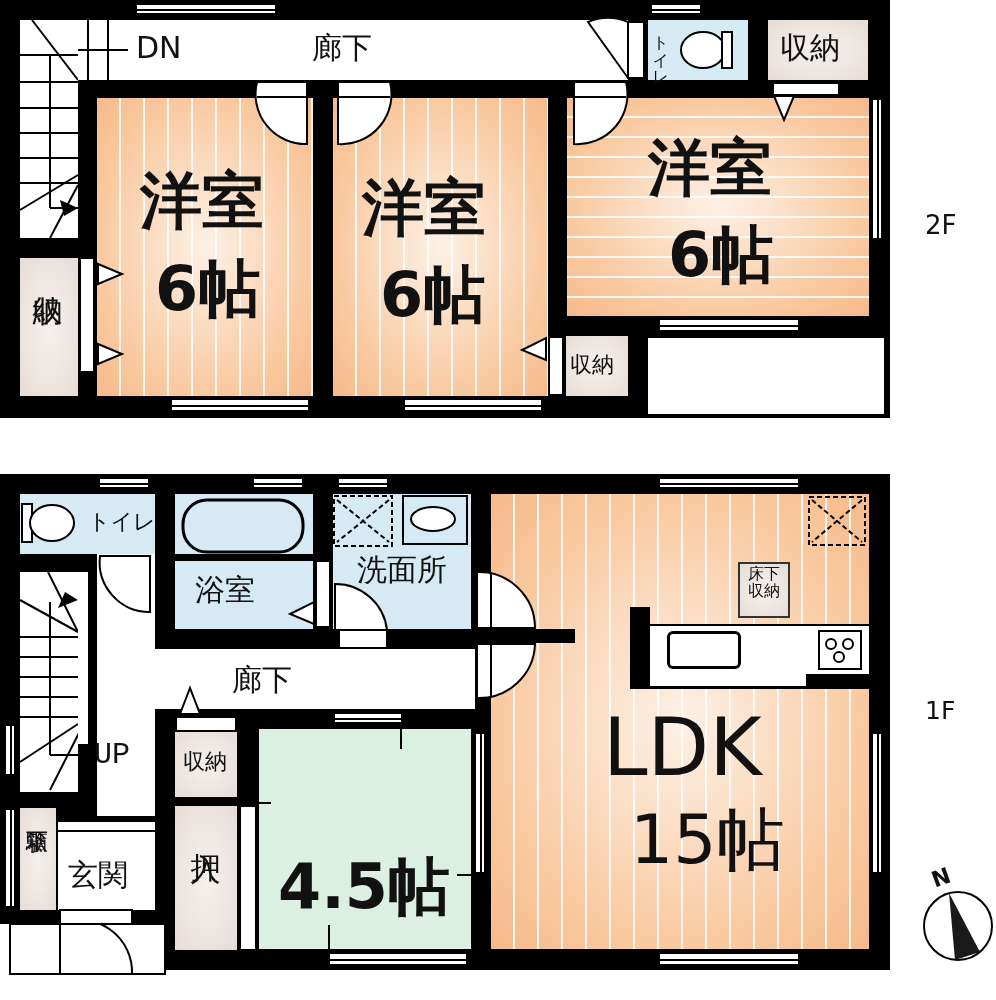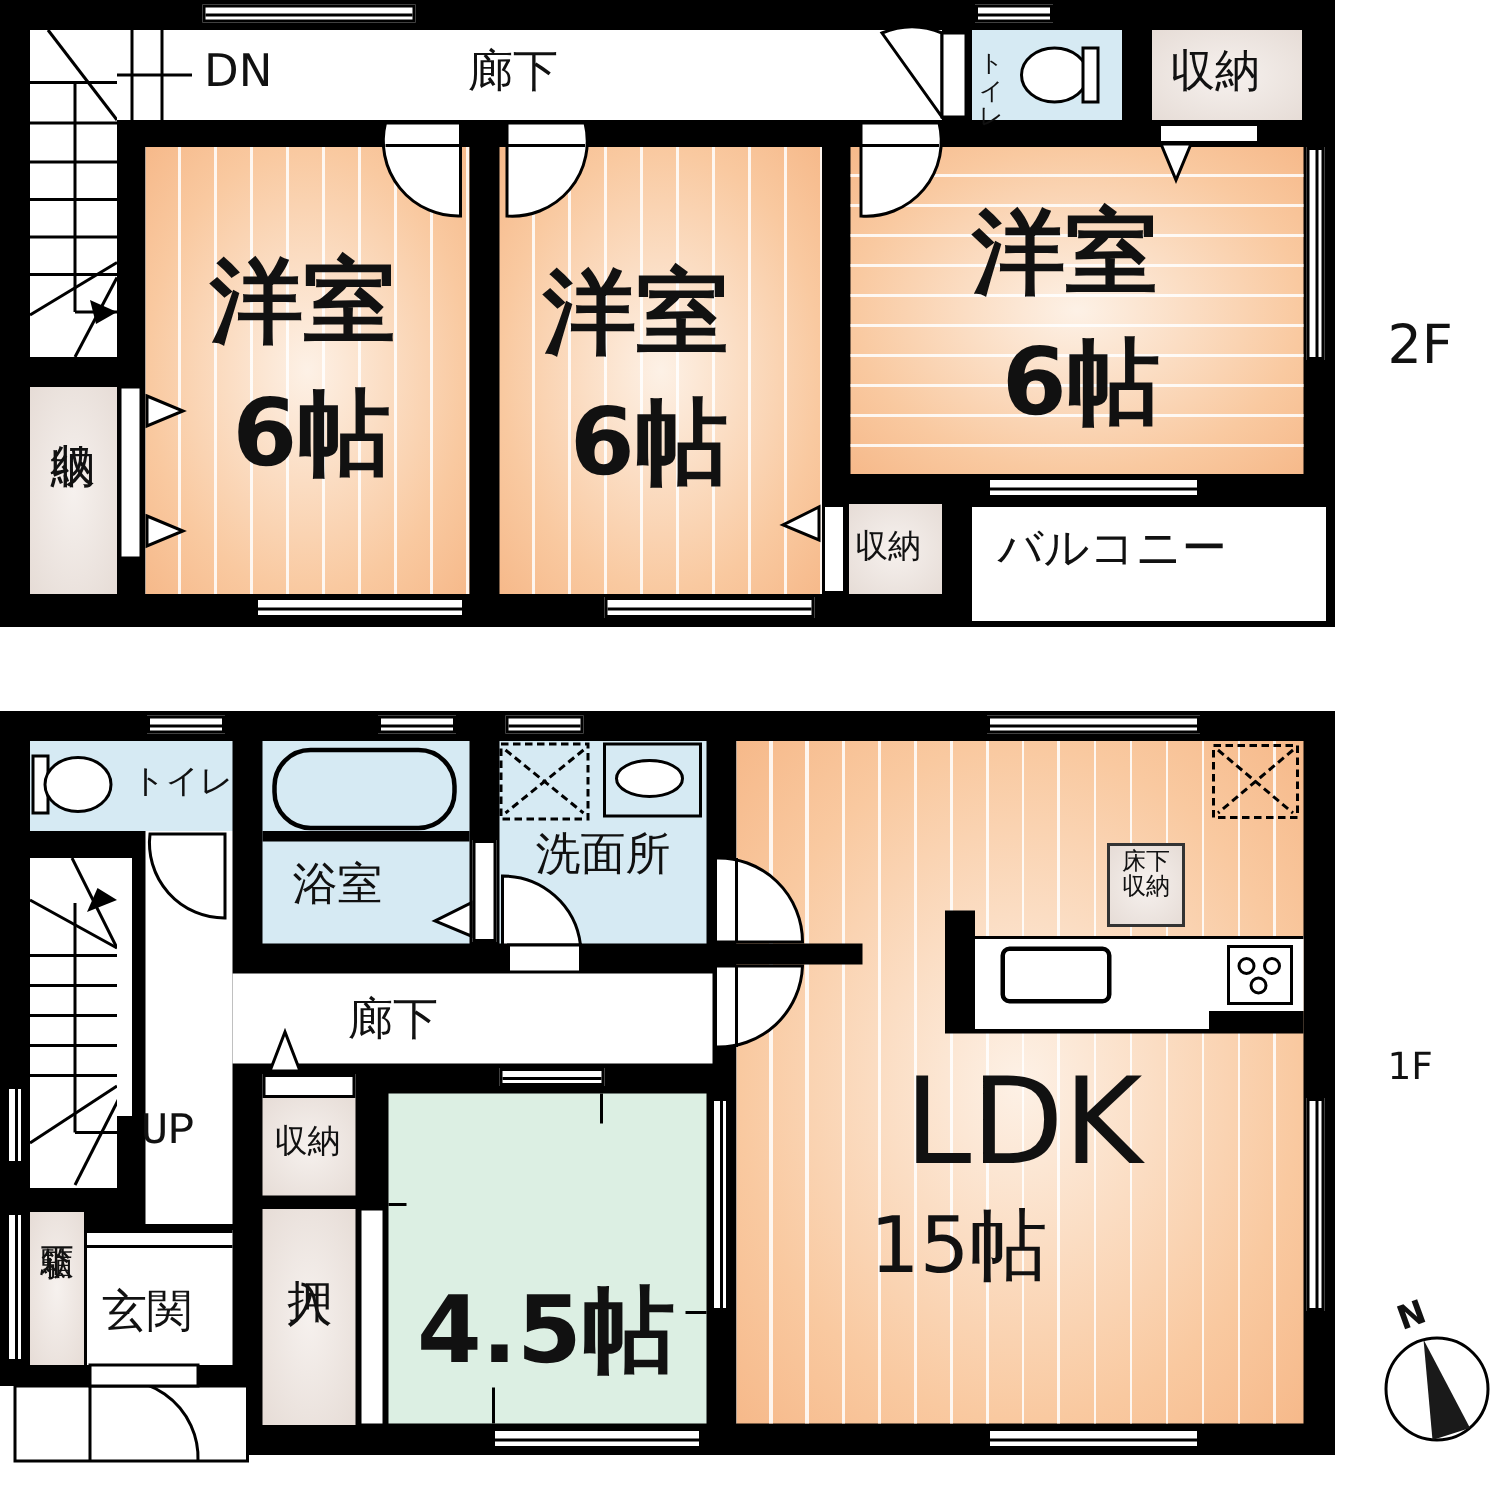--- a/index.html
+++ b/index.html
@@ -90,21 +90,20 @@
   <div class="lbl big" style="left:668px;top:222px;">6帖</div>
 
   <div class="abs room-storage" style="left:20px;top:258px;width:58px;height:138px;"></div>
   <div class="lbl mid" style="left:32px;top:272px;writing-mode:vertical-rl;">収納</div>
   <div class="abs" style="left:80px;top:258px;width:14px;height:114px;background:#fff;border:1px solid #000;"></div>
 
   <div class="abs room-storage" style="left:566px;top:336px;width:62px;height:60px;"></div>
   <div class="lbl sm" style="left:570px;top:353px;">収納</div>
 
   <div class="abs room-white" style="left:648px;top:336px;width:238px;height:80px;border:2px solid #000;border-left:none;"></div>
-  <div class="lbl mid" style="left:665px;top:350px;">バルコニー</div>
 
   <div class="window" style="left:135px;top:3px;width:142px;height:12px;"></div>
   <div class="window" style="left:650px;top:3px;width:52px;height:12px;"></div>
   <div class="window" style="left:170px;top:398px;width:140px;height:14px;"></div>
   <div class="window" style="left:403px;top:398px;width:140px;height:14px;"></div>
   <div class="window" style="left:658px;top:318px;width:142px;height:14px;"></div>
   <div class="window v" style="left:871px;top:98px;width:12px;height:142px;"></div>
 
   <svg style="left:255px;top:82px;" width="60" height="65">
     <path d="M2 0 L52 0 L52 62 A50 50 0 0 1 2 0 Z" fill="#fff" stroke="#000" stroke-width="2"></path>
@@ -129,21 +128,21 @@
   <svg style="left:98px;top:262px;" width="26" height="100">
       <polygon points="0,2 24,12 0,22" fill="#fff" stroke="#000" stroke-width="2"></polygon>
       <polygon points="0,82 24,92 0,102" fill="#fff" stroke="#000" stroke-width="2"></polygon>
     </svg>
   <div class="door" style="left:548px;top:336px;width:16px;height:60px;"></div>
   <svg style="left:522px;top:338px;" width="26" height="26">
       <polygon points="24,0 24,22 0,12" fill="#fff" stroke="#000" stroke-width="2"></polygon>
     </svg>
 </div>
 
-<div class="lbl mid" style="left:925px;top:212px;font-size:36px;">2F</div>
+<div class="lbl mid" style="left:925px;top:212px;font-size:26px;">2F</div>
 
 <div class="abs" style="left:0;top:474px;width:890px;height:496px;">
   <div class="wall" style="left:0;top:0;width:890px;height:270px;"></div>
   <div class="wall" style="left:155px;top:0;width:735px;height:496px;"></div>
   <div class="wall" style="left:0;top:0;width:170px;height:450px;"></div>
 
   <div class="abs room-blue" style="left:20px;top:20px;width:135px;height:60px;">
     <svg width="135" height="60">
       <rect x="2" y="10" width="10" height="38" stroke="#000" stroke-width="2" fill="#fff"></rect>
       <ellipse cx="32" cy="29" rx="22" ry="18" stroke="#000" stroke-width="2" fill="#fff"></ellipse>
@@ -255,21 +254,21 @@
   <svg style="left:818px;top:156px;" width="46" height="42">
     <rect x="1" y="1" width="42" height="38" fill="#fff" stroke="#000" stroke-width="2"></rect>
     <circle cx="13" cy="14" r="5" fill="none" stroke="#000" stroke-width="2"></circle>
     <circle cx="30" cy="14" r="5" fill="none" stroke="#000" stroke-width="2"></circle>
     <circle cx="21" cy="27" r="5" fill="none" stroke="#000" stroke-width="2"></circle>
   </svg>
   <div class="wall" style="left:650px;top:200px;width:219px;height:15px;"></div>
   <div class="abs room-white" style="left:650px;top:200px;width:156px;height:12px;"></div>
 
   <div class="lbl big" style="left:603px;top:232px;font-size:80px;font-weight:normal;">LDK</div>
-  <div class="lbl big" style="left:580px;top:330px;font-size:52px;font-weight:normal;">15帖</div>
+  <div class="lbl big" style="left:630px;top:330px;font-size:68px;font-weight:normal;">15帖</div>
 
   <div class="wall" style="left:475px;top:155px;width:100px;height:14px;"></div>
   <svg style="left:475px;top:96px;" width="62" height="130">
     <path d="M2 2 A56 56 0 0 1 60 58 L2 58 Z" fill="#fff" stroke="#000" stroke-width="2"></path>
     <path d="M2 74 L60 74 A56 56 0 0 1 2 128 Z" fill="#fff" stroke="#000" stroke-width="2"></path>
     <line x1="16" y1="2" x2="16" y2="58" stroke="#000" stroke-width="2"></line>
     <line x1="16" y1="74" x2="16" y2="128" stroke="#000" stroke-width="2"></line>
   </svg>
 
   <div class="window" style="left:98px;top:3px;width:52px;height:12px;"></div>

